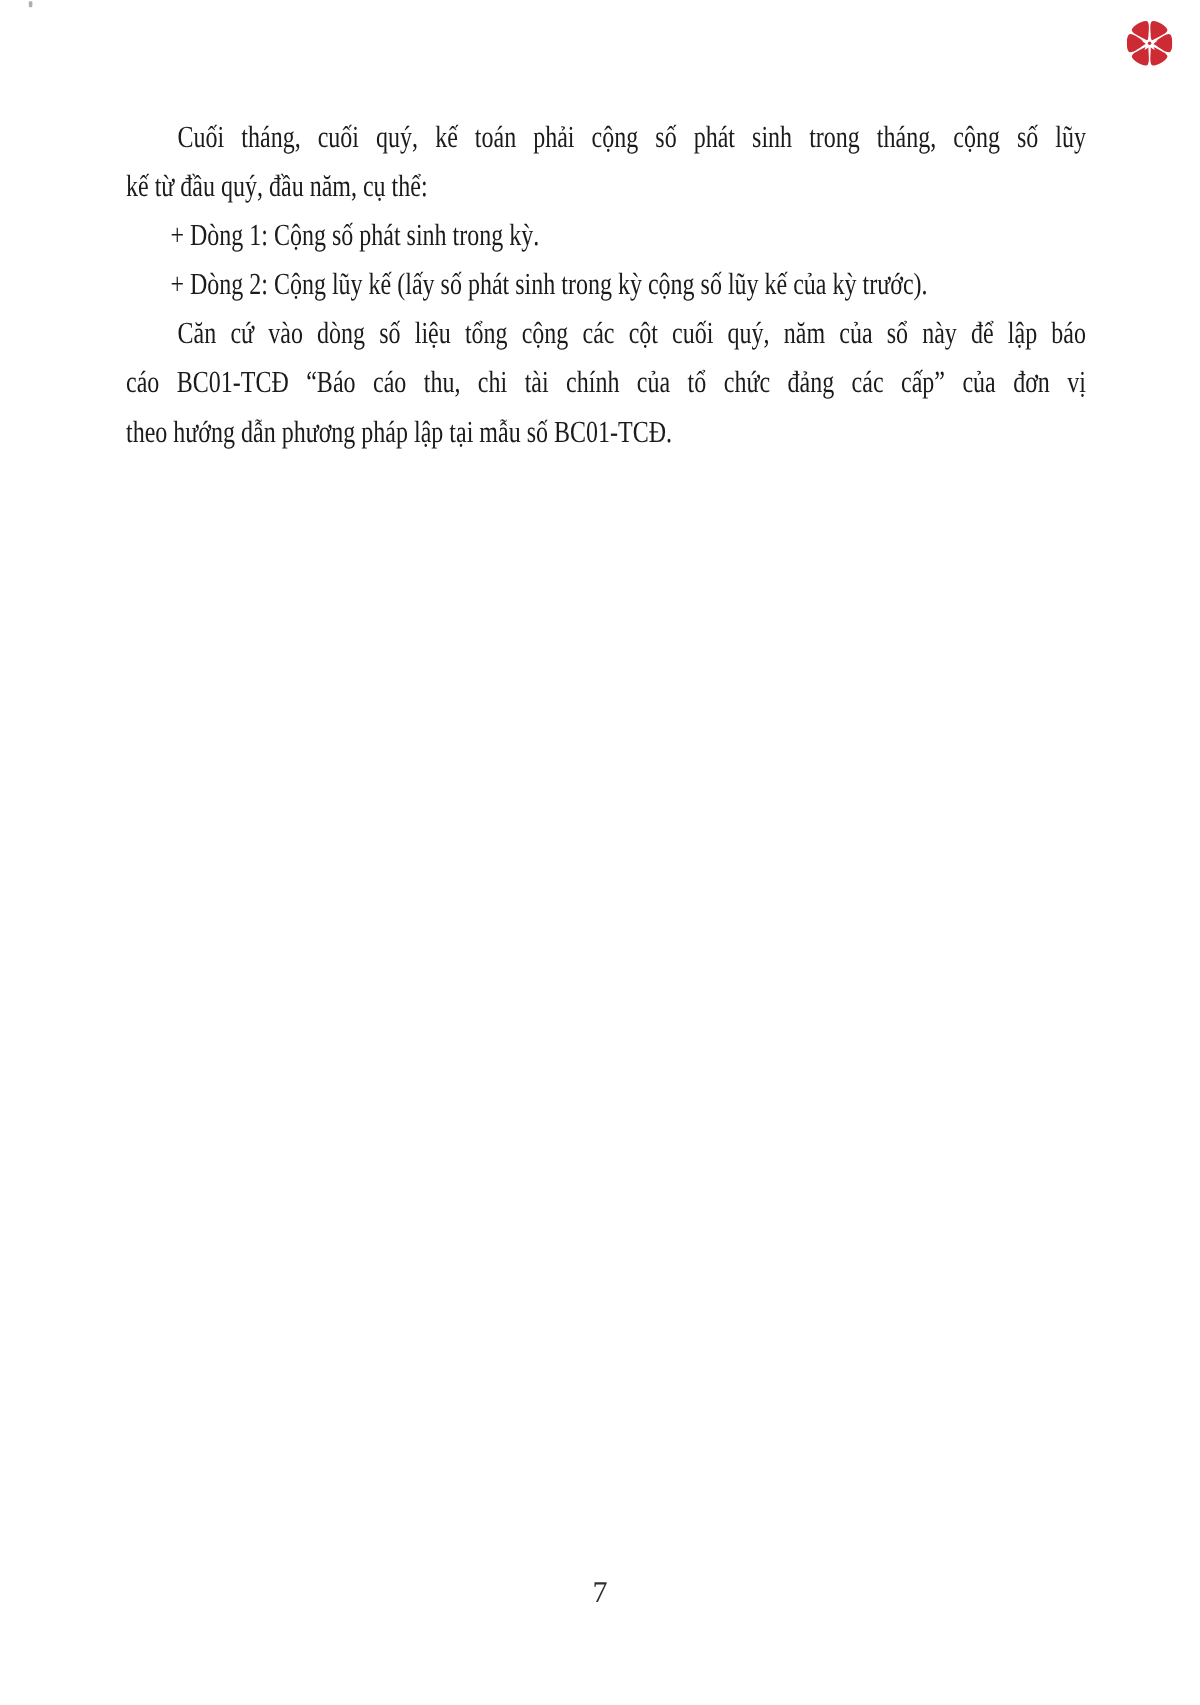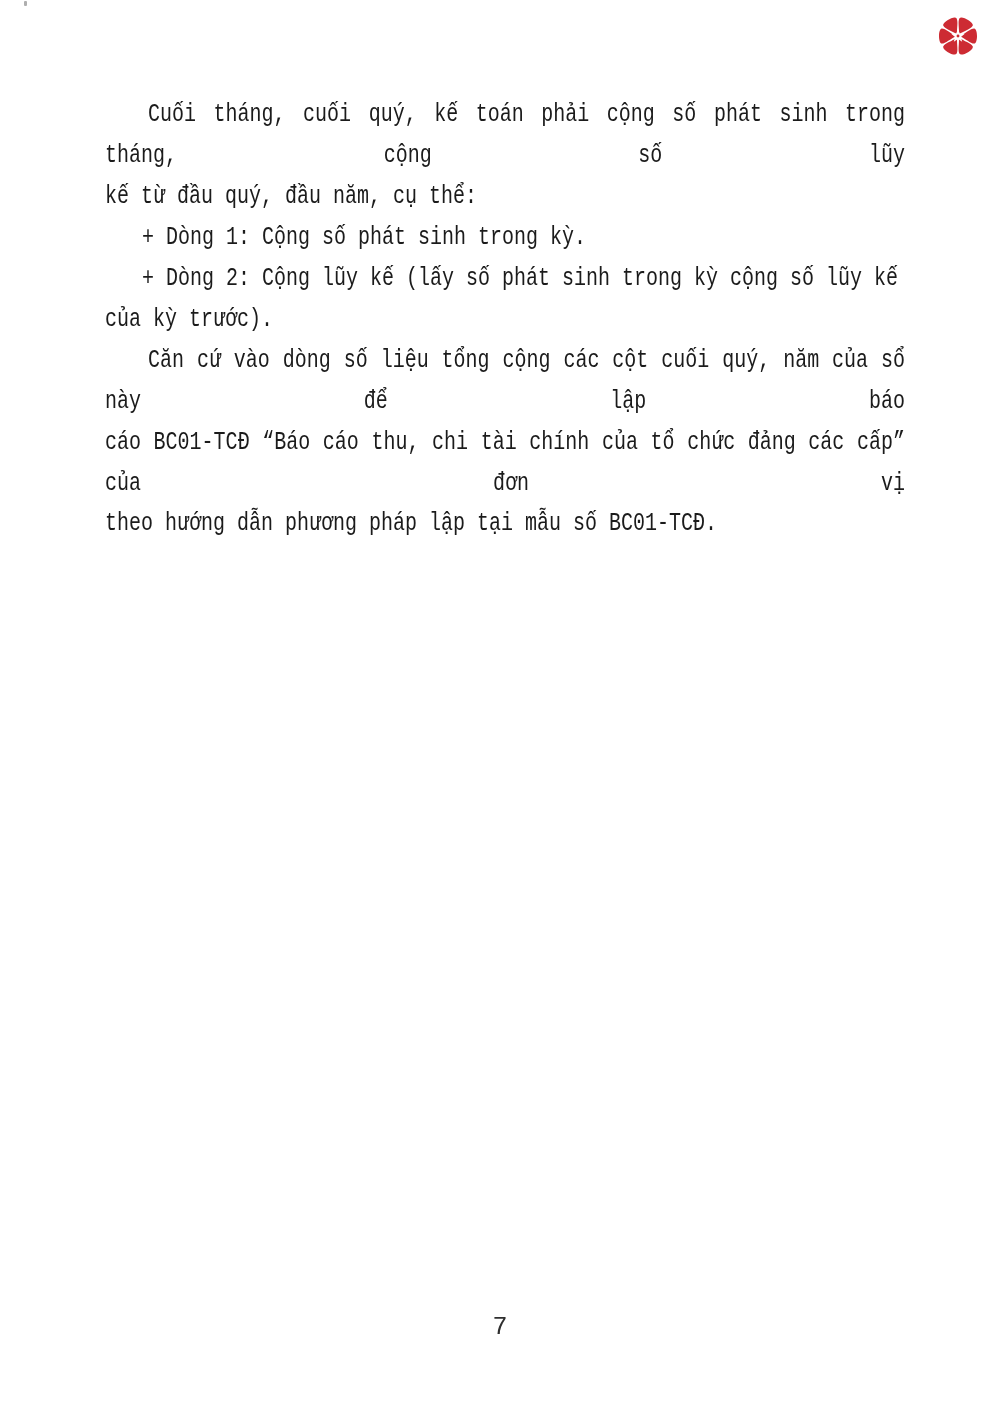--- a/index.html
+++ b/index.html
@@ -2,21 +2,21 @@
 <html><head>
 <meta charset="utf-8">
 <style>
   html, body { margin: 0; padding: 0; }
   .page {
     position: relative;
     width: 1000px;
     height: 1421px;
     background: #ffffff;
     overflow: hidden;
-    font-family: Liberation Mono, monospace;
+    font-family: Liberation Serif, serif;
   }
   .scan-speck {
     position: absolute;
     left: 24px;
     top: 1px;
     width: 3px;
     height: 5px;
     background: rgba(110,110,110,0.55);
     border-radius: 1px;
   }

